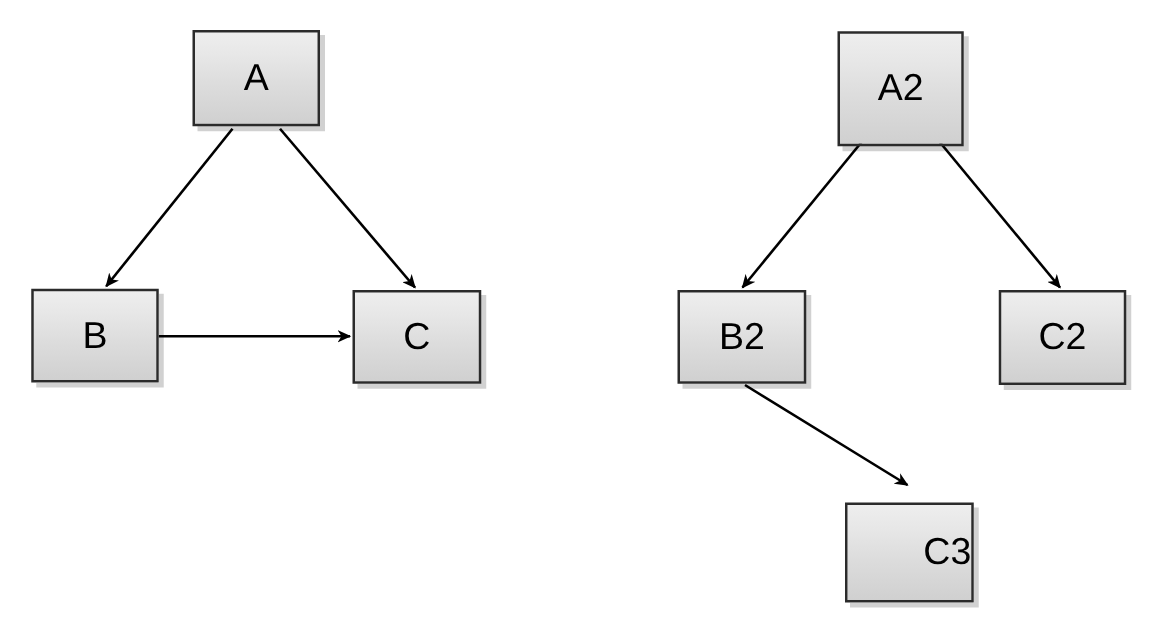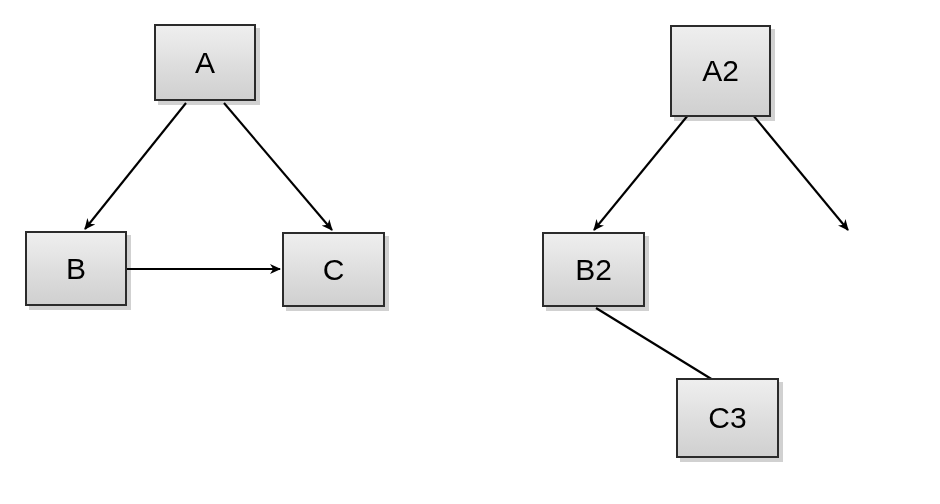--- a/index.html
+++ b/index.html
@@ -87,18 +87,21 @@
   </div>
 
   <div class="node" id="node-A2" style="left: 670px; top: 25px; width: 101px; height: 92px;">
     <span class="node-label">A2</span>
   </div>
 
   <div class="node" id="node-B2" style="left: 542px; top: 232px; width: 103px; height: 75px; text-align: right;">
     <span class="node-label">B2</span>
   </div>
 
+  <div class="node" id="node-C2" style="left: 799px; top: 232px; width: 102px; height: 76px;">
+    <span class="node-label">C2</span>
+  </div>
 
-  <div class="node" id="node-C3" style="left: 676px; top: 378px; width: 103px; height: 80px;">
+  <div class="node" id="node-C3" style="left: 676px; top: 402px; width: 103px; height: 80px; justify-content: flex-end;">
     <span class="node-label">C3</span>
   </div>
 
 </div>
 
 </body></html>

